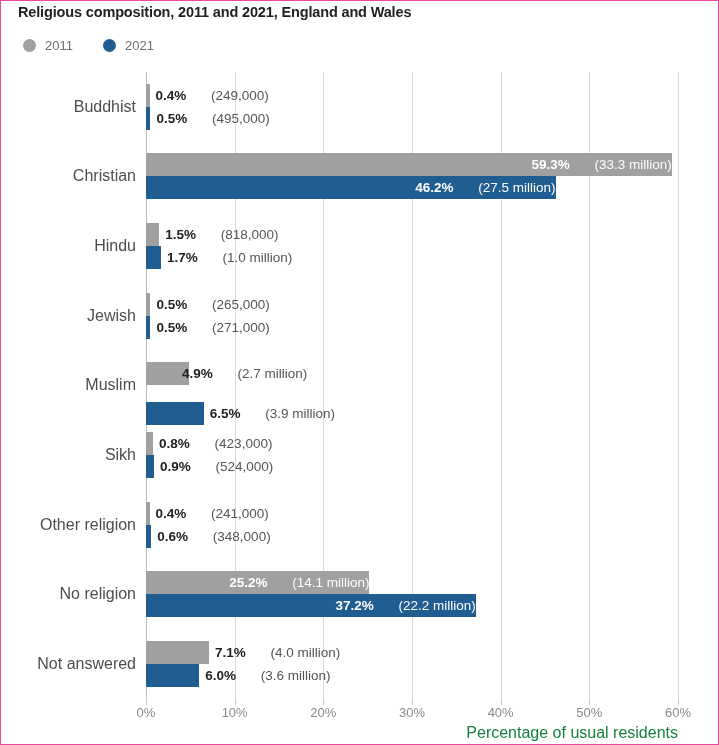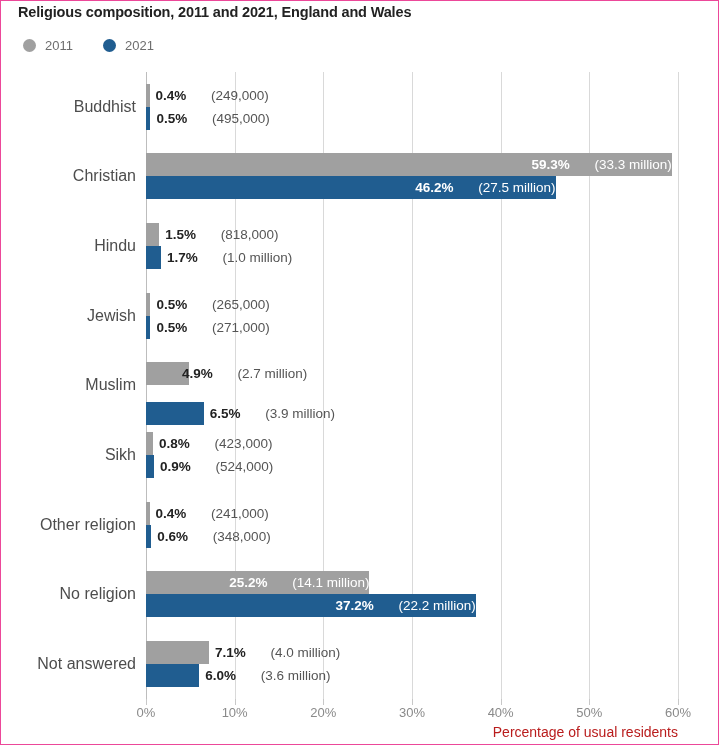--- a/index.html
+++ b/index.html
@@ -89,22 +89,22 @@
     top: 633px;
     font-size: 13px;
     color: #8a8a8a;
     transform: translateX(-50%);
     white-space: nowrap;
   }
   #x-axis-title {
     position: absolute;
     right: 0;
     top: 652px;
-    font-size: 14px;
-    color: #b91c1c;
+    font-size: 16px;
+    color: #15803d;
     white-space: nowrap;
   }
 
   
   .cat-group {
     position: absolute;
     left: 0;
     width: 100%;
   }
   .cat-label {

